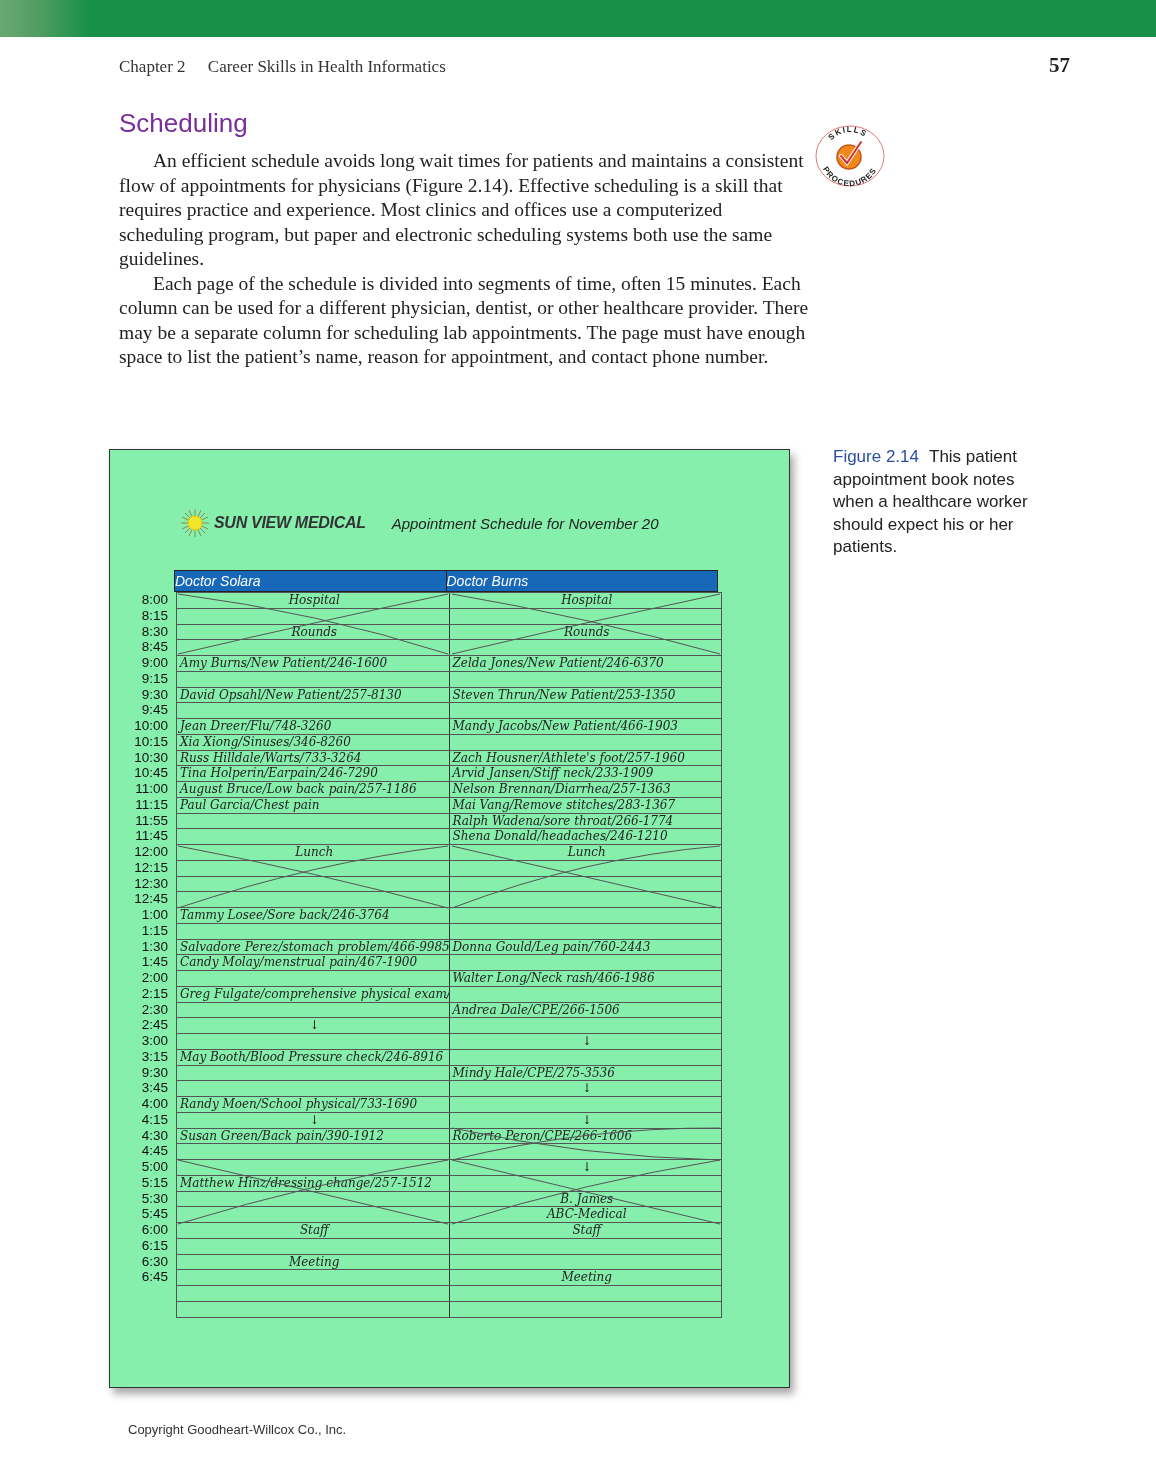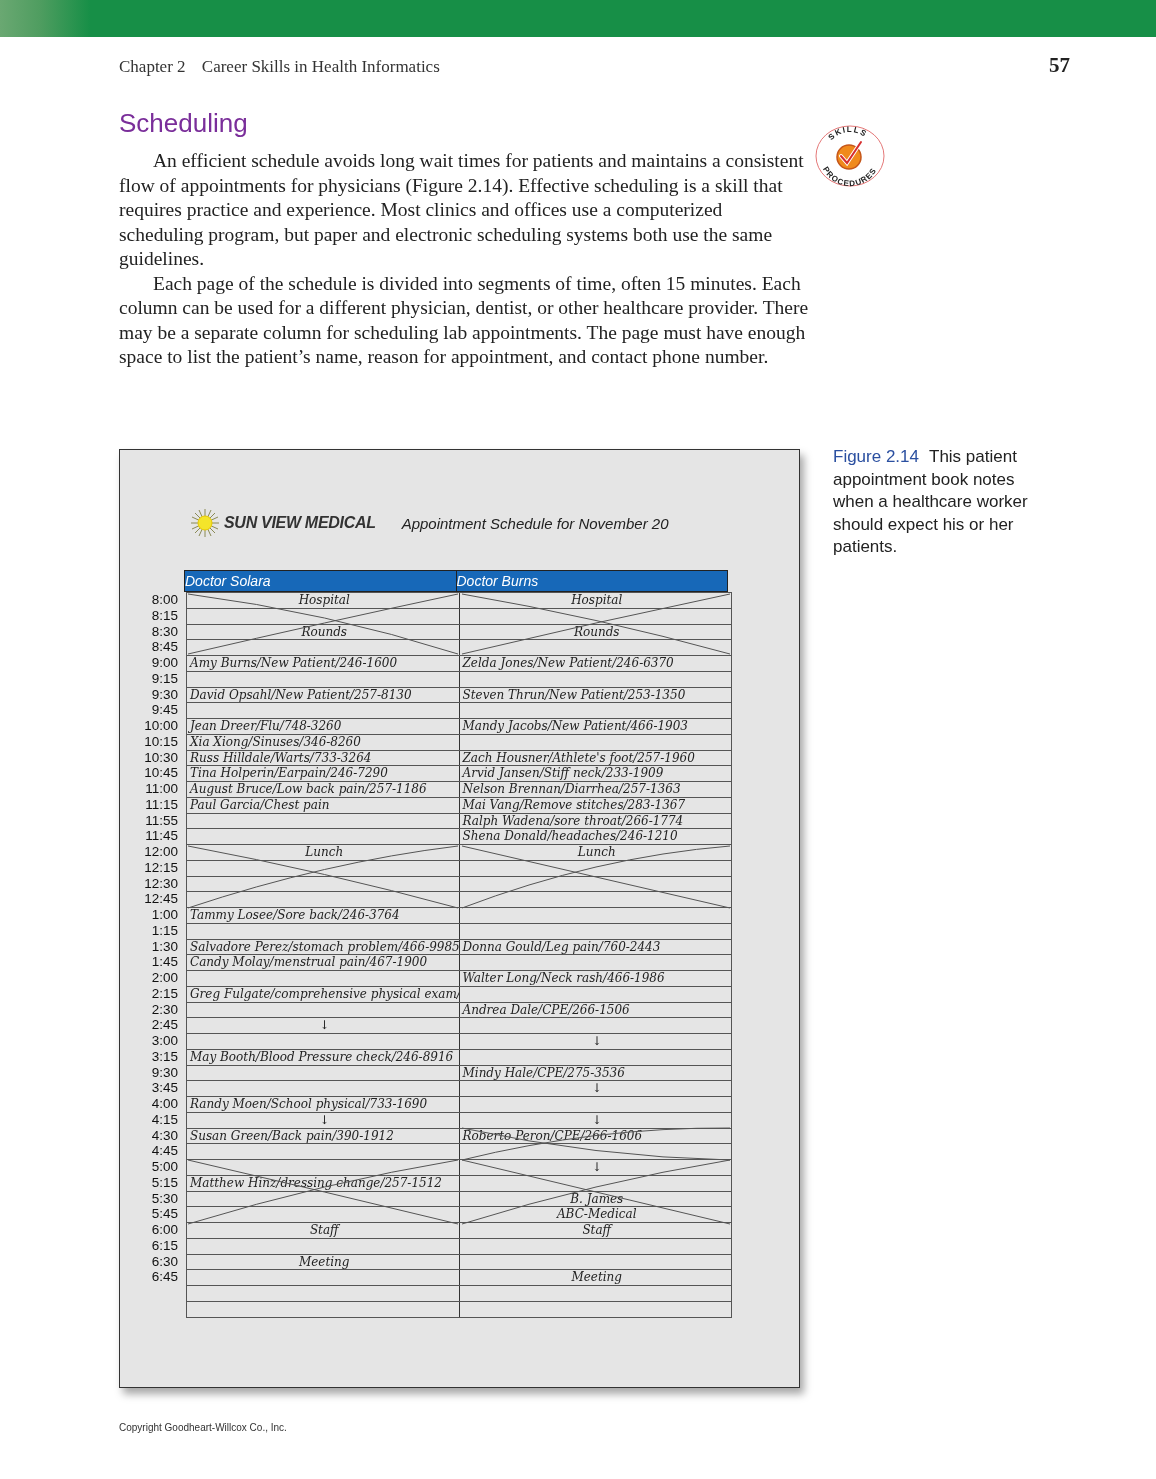--- a/index.html
+++ b/index.html
@@ -1,28 +1,28 @@
 <!DOCTYPE html>
 <html><head>
 <meta charset="utf-8">
 <style>
   html,body{margin:0;padding:0;}
   body{width:1156px;height:1479px;background:#ffffff;position:relative;overflow:hidden;font-family:"Liberation Serif",serif;color:#1a1a1a;}
   .topbar{position:absolute;left:0;top:0;width:1156px;height:37px;background:linear-gradient(90deg,#6aa872 0px,#4f9d60 40px,#178f47 90px,#178f47 100%);}
   .running-head{position:absolute;left:119px;top:57px;font-size:17px;color:#333;}
-  .running-head .ch{margin-right:12px;}
+  .running-head .ch{margin-right:18px;}
   .page-num{position:absolute;left:1049px;top:53px;font-size:21px;font-weight:bold;color:#222;}
   .section-title{position:absolute;left:119px;top:108px;font-family:"Liberation Sans",sans-serif;font-size:26px;color:#7a2e9a;}
   .body-text{position:absolute;left:119px;top:149px;width:690px;font-size:19.5px;line-height:24.5px;color:#222;}
   .body-text p{margin:0;text-indent:34px;}
   .badge{position:absolute;left:812px;top:118px;width:76px;height:76px;}
-  .figure-box{position:absolute;left:119px;top:449px;width:679px;height:937px;border:1.5px solid #333;background:#e5e5e5;box-shadow:4px 6px 8px rgba(0,0,0,0.35);}
+  .figure-box{position:absolute;left:109px;top:449px;width:679px;height:937px;border:1.5px solid #333;background:#86efac;box-shadow:4px 6px 8px rgba(0,0,0,0.35);}
   .caption{position:absolute;left:833px;top:446px;width:225px;font-family:"Liberation Sans",sans-serif;font-size:17px;line-height:22.5px;color:#222;}
   .caption .fig-label{color:#2a4fa0;margin-right:10px;margin-top:44px;}
-  .footer{position:absolute;left:119px;top:1422px;font-family:"Liberation Sans",sans-serif;font-size:10px;color:#333;}
+  .footer{position:absolute;left:128px;top:1422px;font-family:"Liberation Sans",sans-serif;font-size:13px;color:#333;}
   
   .logo-area{position:absolute;left:70px;top:58px;display:flex;align-items:center;}
   .clinic-name{font-family:"Liberation Sans",sans-serif;font-weight:bold;font-style:italic;font-size:16px;color:#333;margin-left:4px;letter-spacing:-0.3px;}
   .sched-title{font-family:"Liberation Sans",sans-serif;font-style:italic;font-size:15px;color:#222;margin-left:26px;}
   .grid{position:absolute;left:14px;top:120px;}
   .hdr-row{position:absolute;left:50px;top:0;width:542px;height:20px;background:#1768b8;border:1px solid #222;display:flex;}
   .hdr-cell{flex:1;text-align:left;font-family:"Liberation Sans",sans-serif;font-style:italic;font-size:14px;color:#fff;line-height:20px;}
   .hdr-cell:first-child{border-right:1px solid #222;}
   .times{position:absolute;left:0;top:22px;width:44px;}
   .time{height:15.75px;font-family:"Liberation Sans",sans-serif;font-size:13.5px;line-height:15.75px;text-align:right;color:#111;}

